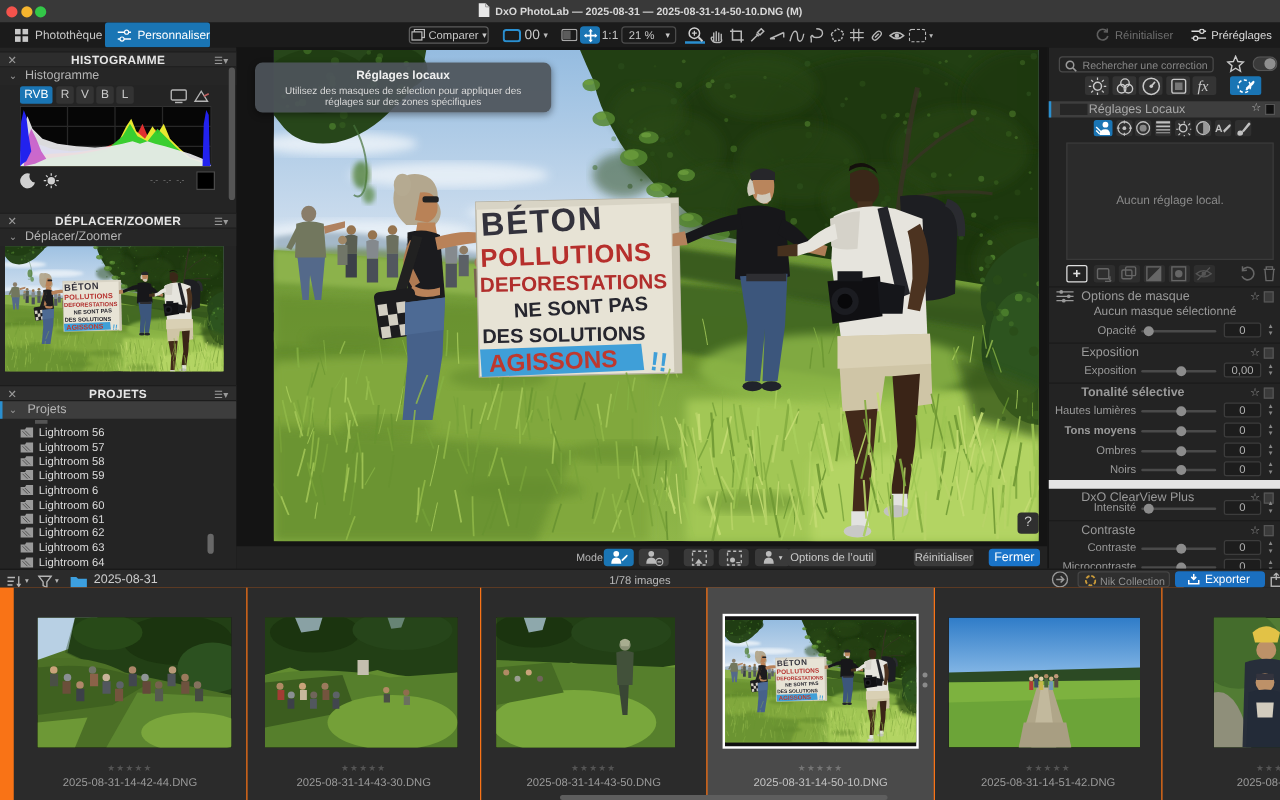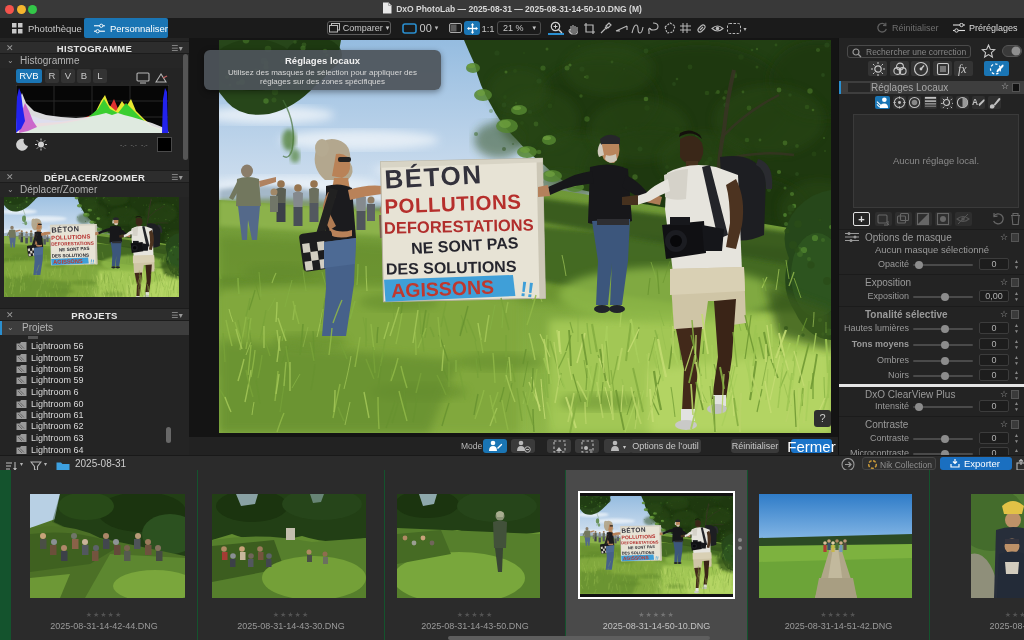--- a/index.html
+++ b/index.html
@@ -19,21 +19,21 @@
 .sechead{height:13px;background:#2d2d2d;border-top:1px solid #1c1c1c;border-bottom:1px solid #1c1c1c;color:#e6e6e6;font-size:9.5px;font-weight:700;text-align:center;line-height:13px;letter-spacing:.3px;}
 .subrow{height:14px;background:#262626;color:#b4b4b4;font-size:10px;line-height:14px;padding-left:20px;}
 .x{position:absolute;left:6px;top:0;color:#9a9a9a;font-weight:400;font-size:9px;}
 .burger{position:absolute;right:6px;top:0;color:#9a9a9a;font-weight:400;font-size:8px;}
 .chev{position:absolute;left:7px;top:0;color:#9a9a9a;font-size:8px;}
 .knob{position:absolute;top:-3px;width:8px;height:8px;border-radius:50%;background:#8c8c8c;}
 .canvas{position:absolute;left:189px;top:0;width:649px;height:417px;background:#141414;}
 .modebar{position:absolute;left:0;bottom:0;width:649px;height:18px;background:#222;}
 .mbtn{position:absolute;top:2px;height:14px;background:#3a3a3a;border-radius:3px;color:#c9c9c9;font-size:8.5px;display:flex;align-items:center;justify-content:center;}
 .filmbar{position:absolute;left:0;top:455px;width:1024px;height:15px;background:#2b2b2b;border-top:1px solid #191919;}
-.strip{position:absolute;left:0;top:470px;width:947px;height:170px;background:#14532d;}
+.strip{position:absolute;left:0;top:470px;width:947px;height:170px;background:#f97316;}
 .cell{position:absolute;top:0;height:170px;background:#2b2b2b;}
 .thumb{position:absolute;top:24px;background:#000;}
 .fname{position:absolute;top:151px;left:0;right:0;text-align:center;font-size:9px;color:#9a9a9a;}
 .stars5{position:absolute;top:141px;left:0;right:0;text-align:center;font-size:7px;color:#5e5e5e;letter-spacing:1px;}
 </style></head>
 <body>
 <div class="app">
   <div class="titlebar">
     <div class="tl" style="left:5px;background:#f4534c;"></div>
     <div class="tl" style="left:16.5px;background:#f5b52e;"></div>
@@ -949,21 +949,21 @@
           </div>
           <div class="mbtn" style="left:415px;width:28px;">
             <svg width="10" height="14" viewBox="0 0 10 14">
               <circle cx="5" cy="4" r="2.3" fill="#bbb"></circle>
               <path d="M1,12 Q1,7 5,7 Q9,7 9,12 Z" fill="#bbb"></path>
             </svg>
             <span style="font-size:6px;margin-left:3px;">▾</span>
           </div>
           <div class="mbtn" style="left:441px;width:71px;font-size:9px;white-space:nowrap;">Options de l’outil</div>
           <div class="mbtn" style="left:542px;width:48px;font-size:9px;white-space:nowrap;">Réinitialiser</div>
-          <div class="mbtn" style="left:602px;width:41px;background:#1a74c9;color:#fff;font-size:15px;">Fermer</div>
+          <div class="mbtn" style="left:602px;width:41px;background:#1a74c9;color:#fff;font-size:10px;">Fermer</div>
         </div>
       </div>
     <div class="leftpanel" id="leftpanel">
         <div class="sechead abs" style="left:0;top:3px;width:189px;">HISTOGRAMME<span class="x">✕</span><span class="burger">☰▾</span></div>
         <div class="subrow abs" style="left:0;top:16px;width:189px;"><span class="chev">⌄</span>Histogramme</div>
         <div class="abs" style="left:16px;top:31px;width:26px;height:14px;background:#1a75b4;border-radius:2px;color:#fff;font-size:9.5px;text-align:center;line-height:14px;">RVB</div>
         <div class="abs" style="left:45px;top:31px;width:14px;height:14px;background:#333;border-radius:2px;color:#c9c9c9;font-size:9.5px;text-align:center;line-height:14px;">R</div>
         <div class="abs" style="left:61px;top:31px;width:14px;height:14px;background:#333;border-radius:2px;color:#c9c9c9;font-size:9.5px;text-align:center;line-height:14px;">V</div>
         <div class="abs" style="left:77px;top:31px;width:14px;height:14px;background:#333;border-radius:2px;color:#c9c9c9;font-size:9.5px;text-align:center;line-height:14px;">B</div>
         <div class="abs" style="left:93px;top:31px;width:14px;height:14px;background:#333;border-radius:2px;color:#c9c9c9;font-size:9.5px;text-align:center;line-height:14px;">L</div>
@@ -1339,21 +1339,21 @@
           <div class="abs" style="left:173px;top:1px;width:9px;height:12px;color:#888;font-size:5px;line-height:6px;text-align:center;">▲<br>▼</div>
         </div>
         <div class="abs" style="left:0;top:330px;width:186px;height:15px;font-size:9px;color:#9a9a9a;">
           <span class="abs" style="right:116px;top:2px;white-space:nowrap;">Noirs</span>
           <div class="abs" style="left:74px;top:7px;width:60px;height:2px;background:#4a4a4a;border-radius:1px;">
             <div class="knob" style="left:28px;"></div>
           </div>
           <div class="abs" style="left:140px;top:1px;width:30px;height:12px;background:#1d1d1d;border:1px solid #3c3c3c;border-radius:2px;color:#b0b0b0;font-size:9px;text-align:center;line-height:11px;">0</div>
           <div class="abs" style="left:173px;top:1px;width:9px;height:12px;color:#888;font-size:5px;line-height:6px;text-align:center;">▲<br>▼</div>
         </div>
-        <div class="abs" style="left:0;top:346px;width:186px;height:14px;border-top:3px solid #e5e5e5;">
+        <div class="abs" style="left:0;top:346px;width:186px;height:14px;border-top:7px solid #e5e5e5;">
           <span class="abs" style="left:26px;top:2px;font-size:10px;color:#9a9a9a;">DxO ClearView Plus</span>
           <span class="abs" style="right:17px;top:2px;color:#999;font-size:9px;">☆</span>
           <div class="abs" style="right:6px;top:3px;width:8px;height:9px;background:#3a3a3a;border:1px solid #555;"></div>
         </div>
         <div class="abs" style="left:0;top:361px;width:186px;height:15px;font-size:9px;color:#9a9a9a;">
           <span class="abs" style="right:116px;top:2px;white-space:nowrap;">Intensité</span>
           <div class="abs" style="left:74px;top:7px;width:60px;height:2px;background:#4a4a4a;border-radius:1px;">
             <div class="knob" style="left:2px;"></div>
           </div>
           <div class="abs" style="left:140px;top:1px;width:30px;height:12px;background:#1d1d1d;border:1px solid #3c3c3c;border-radius:2px;color:#b0b0b0;font-size:9px;text-align:center;line-height:11px;">0</div>
@@ -1392,20 +1392,21 @@
           </g>
           <path d="M8,7 L10,10 L12,7 Z" fill="#b5b5b5"></path>
         </svg><span style="position:absolute;left:15px;top:2px;font-size:6px;">▾</span></div>
       <div class="abs" style="left:30px;top:2px;width:24px;height:11px;color:#b5b5b5;"><svg width="12" height="11" viewBox="0 0 12 11">
           <path d="M1,1 L11,1 L7.5,5.5 L7.5,10 L4.5,8.5 L4.5,5.5 Z" fill="none" stroke="#b5b5b5" stroke-width="1.1"></path>
         </svg><span style="position:absolute;left:14px;top:2px;font-size:6px;">▾</span></div>
       <div class="abs" style="left:56px;top:2px;"><svg width="14" height="11" viewBox="0 0 14 11">
           <path d="M0.5,1.5 L5,1.5 L6.5,3 L13.5,3 L13.5,10 L0.5,10 Z" fill="#3da0e0"></path>
         </svg></div>
       <div class="abs" style="left:75px;top:2px;font-size:10px;color:#cdcdcd;">2025-08-31</div>
+      <div class="abs" style="left:0;right:0;top:3px;text-align:center;font-size:9px;color:#b9b9b9;">1/78 images</div>
       <div class="abs" style="left:841px;top:1px;"><svg width="14" height="13" viewBox="0 0 14 13">
           <circle cx="7" cy="6.5" r="6" fill="none" stroke="#999" stroke-width="1.1"></circle>
           <path d="M4,6.5 L10,6.5 M7.5,4 L10,6.5 L7.5,9" fill="none" stroke="#999" stroke-width="1.2"></path>
         </svg></div>
       <div class="abs" style="left:862px;top:1px;width:74px;height:13px;background:#2f2f2f;border:1px solid #454545;border-radius:3px;">
         <svg style="position:absolute;left:5px;top:1.5px" width="9" height="9" viewBox="0 0 9 9">
           <circle cx="4.5" cy="4.5" r="3.8" fill="none" stroke="#c99a3a" stroke-width="1.5" stroke-dasharray="3 1.5"></circle>
         </svg>
         <span style="position:absolute;left:17px;top:1.5px;font-size:8.5px;color:#8f8f8f;white-space:nowrap;">Nik Collection</span>
       </div>

